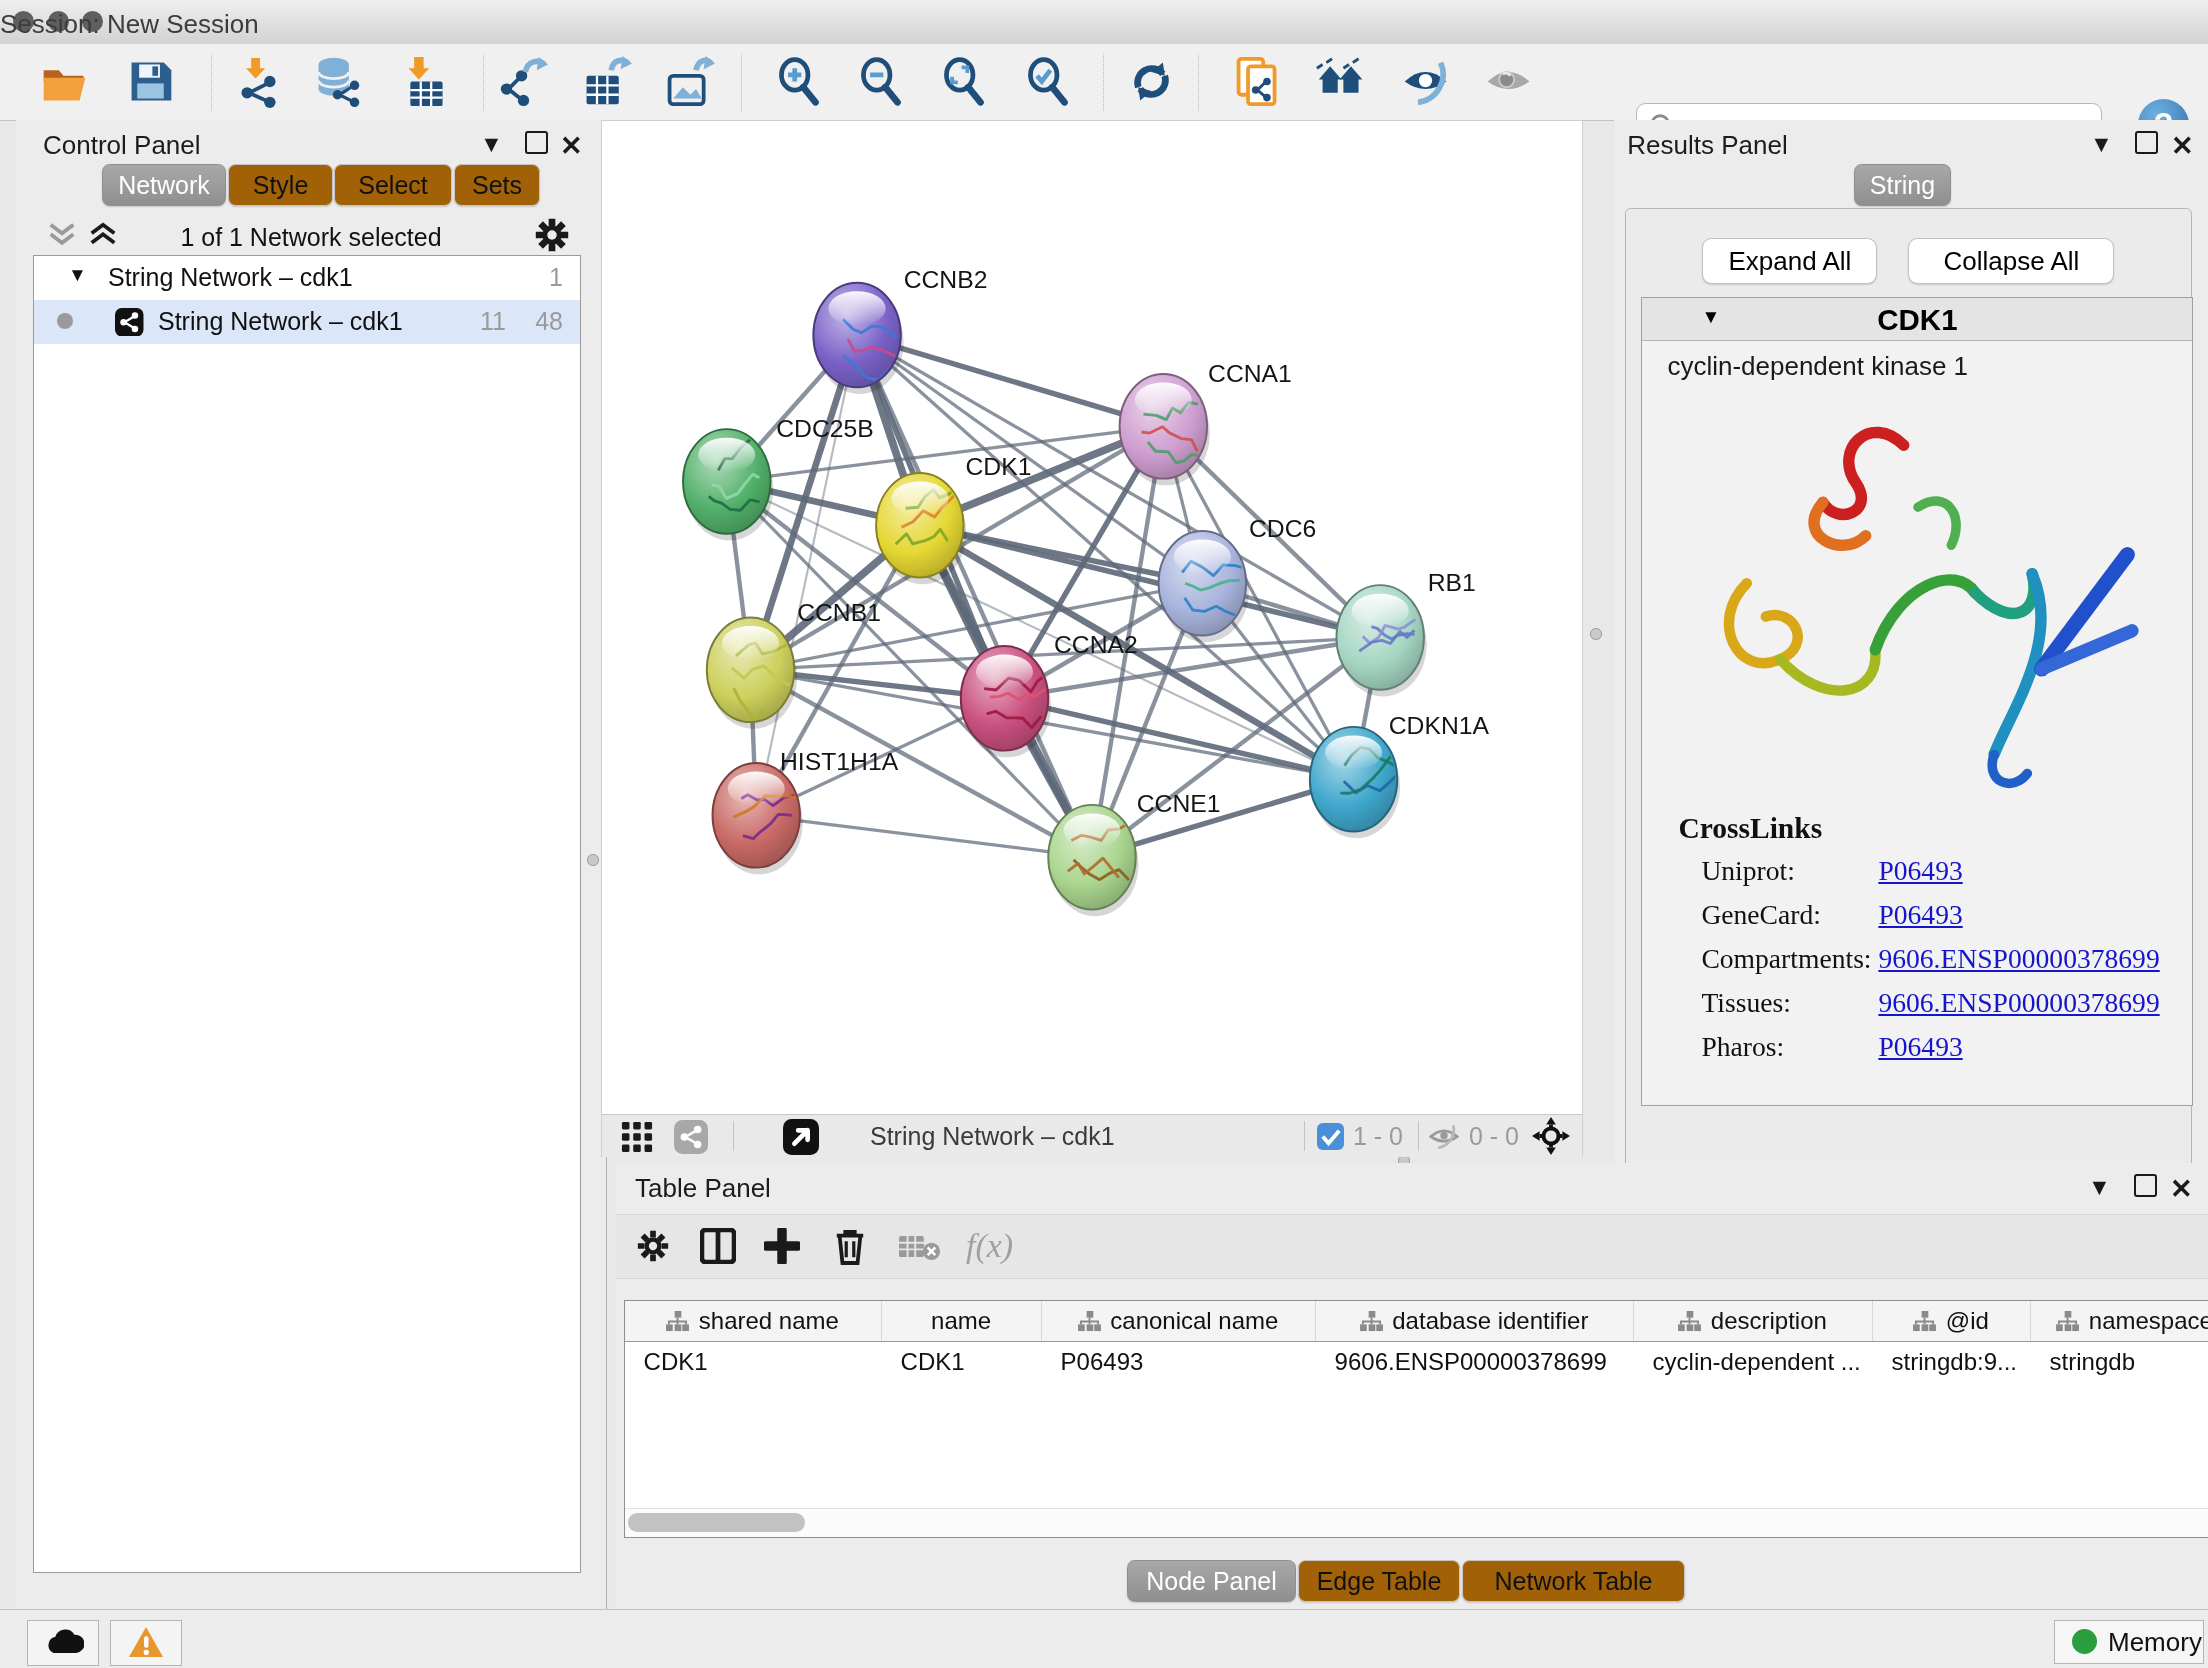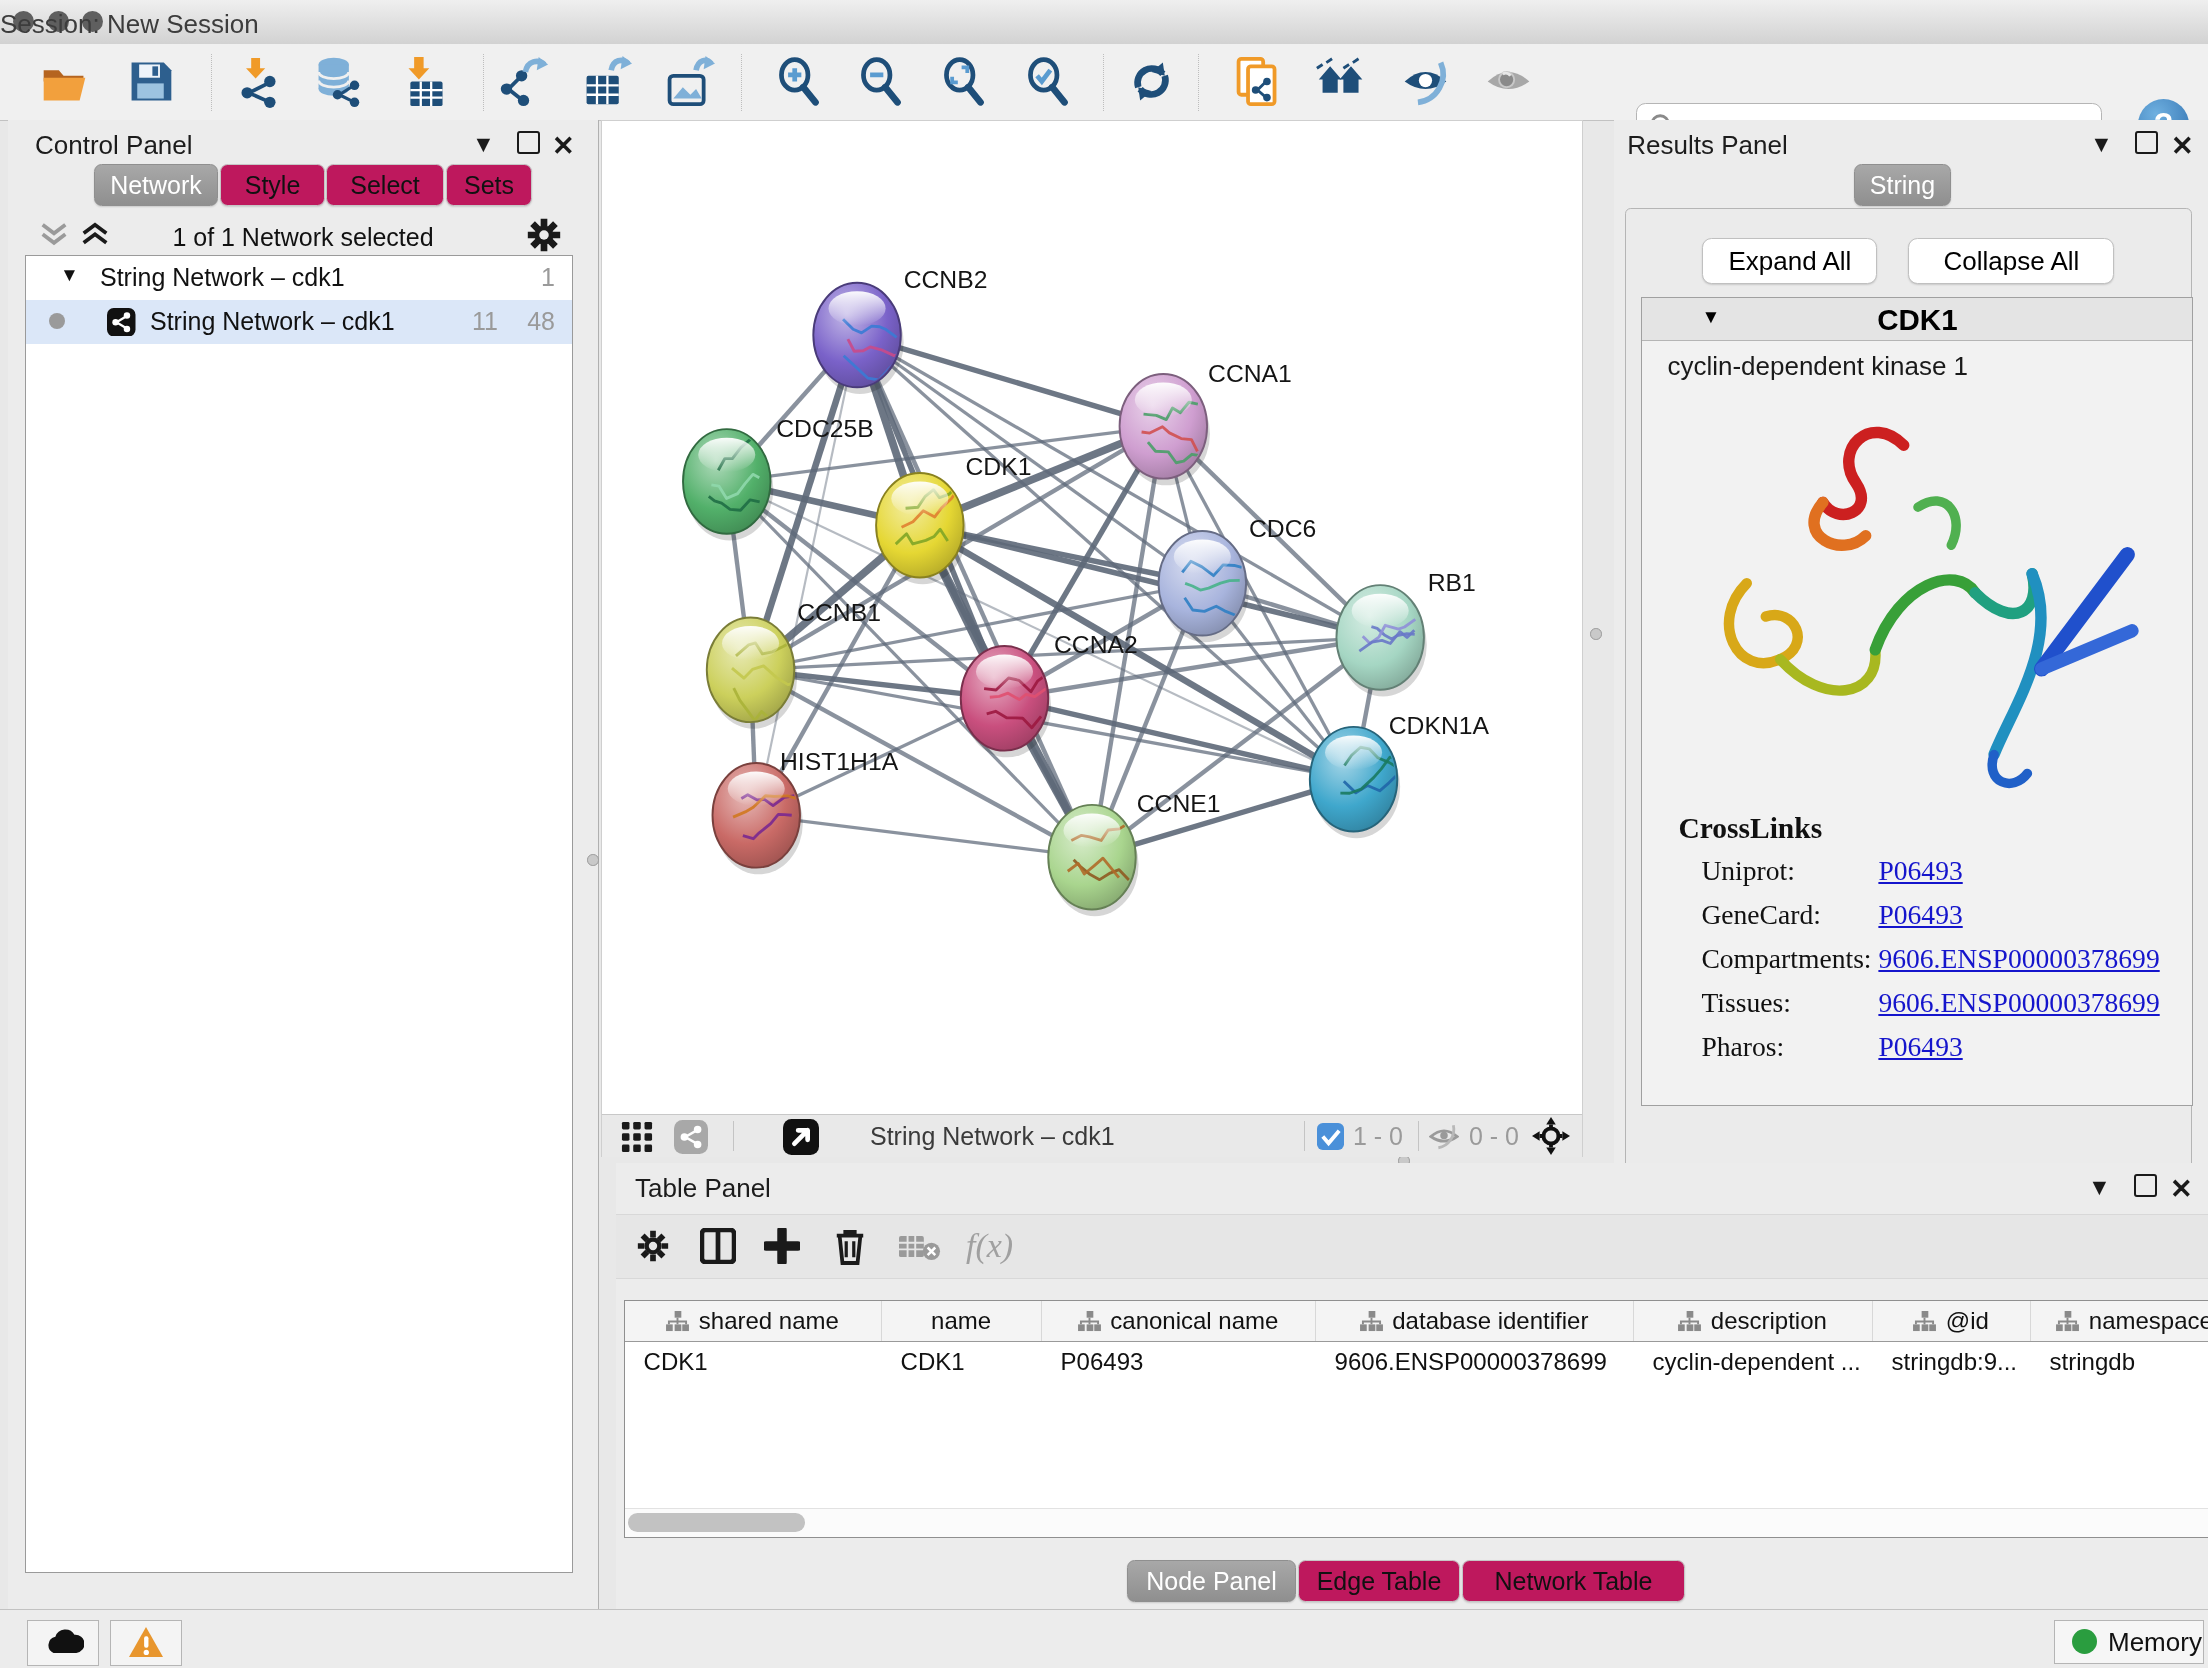--- a/index.html
+++ b/index.html
@@ -13,24 +13,24 @@
   #toolbar{left:0;top:44px;width:2208px;height:76px;background:#f0f0f0;border-bottom:1px solid #c2c2c2;}
   .tb-icon{top:11.4px;width:53px;height:53px;cursor:pointer;}
   .tb-sep{top:9.5px;width:0;height:57px;border-left:1.9px dotted #bdbdbd;}
   #search-box{left:1636px;top:59px;width:464px;height:44px;background:#fff;border:1.9px solid #b5b5b5;border-radius:9.5px;}
   #search-box input{position:absolute;left:49px;top:3.8px;width:399px;height:32px;border:none;outline:none;font-size:23px;background:transparent;}
   #help-btn{left:2138px;top:55px;width:51px;height:51px;border-radius:50%;background:radial-gradient(circle at 35% 30%,#6fb0e0,#2f6fae);color:#fff;font-size:32px;font-weight:bold;text-align:center;line-height:51px;cursor:pointer;}
   
   .panel-title{font-size:26px;color:#1c1c1c;}
   .panel-ctrl{font-size:23px;color:#1a1a1a;cursor:pointer;}
   .box-ctrl{width:19px;height:19px;border:2.9px solid #1a1a1a;border-radius:2.9px;cursor:pointer;}
-  .tab{height:40px;border:1px solid #c6c6c6;background:#be185d;color:#111;font-size:25px;line-height:40px;text-align:center;border-radius:7.6px;cursor:pointer;box-shadow:0 1px 1.9px rgba(0,0,0,.15);}
+  .tab{height:40px;border:1px solid #c6c6c6;background:#a16207;color:#111;font-size:25px;line-height:40px;text-align:center;border-radius:7.6px;cursor:pointer;box-shadow:0 1px 1.9px rgba(0,0,0,.15);}
   .tab.sel{background:linear-gradient(#a8a8a8,#8f8f8f);color:#fff;border-color:#8f8f8f;}
   
-  #control-panel{left:8px;top:120px;width:590px;height:1489px;background:#ececec;border-right:1px solid #b0b0b0;}
+  #control-panel{left:16px;top:120px;width:590px;height:1489px;background:#ececec;border-right:1px solid #b0b0b0;}
   #cp-list{left:17px;top:135px;width:546px;height:1316px;background:#fff;border:1.9px solid #9a9a9a;}
   .net-row{position:relative;height:44px;font-size:25px;color:#111;}
   .net-row .cnt{position:absolute;color:#9a9a9a;}
   #net-row-sel{background:#dbe7f8;}
   
   #network-view{left:601px;top:120px;width:980px;height:1035px;background:#ffffff;border:1px solid #cfcfcf;}
   #net-toolbar{left:0;top:993px;width:980px;height:42px;background:#e9e9e9;border-top:1px solid #c8c8c8;}
   .nt-sep{top:5.7px;height:30px;width:0;border-left:1px solid #c4c4c4;}
   .nt-txt{font-size:25px;color:#3a3a3a;top:6.7px;}
   .nt-cnt{font-size:25px;color:#9a9a9a;top:6.7px;}

